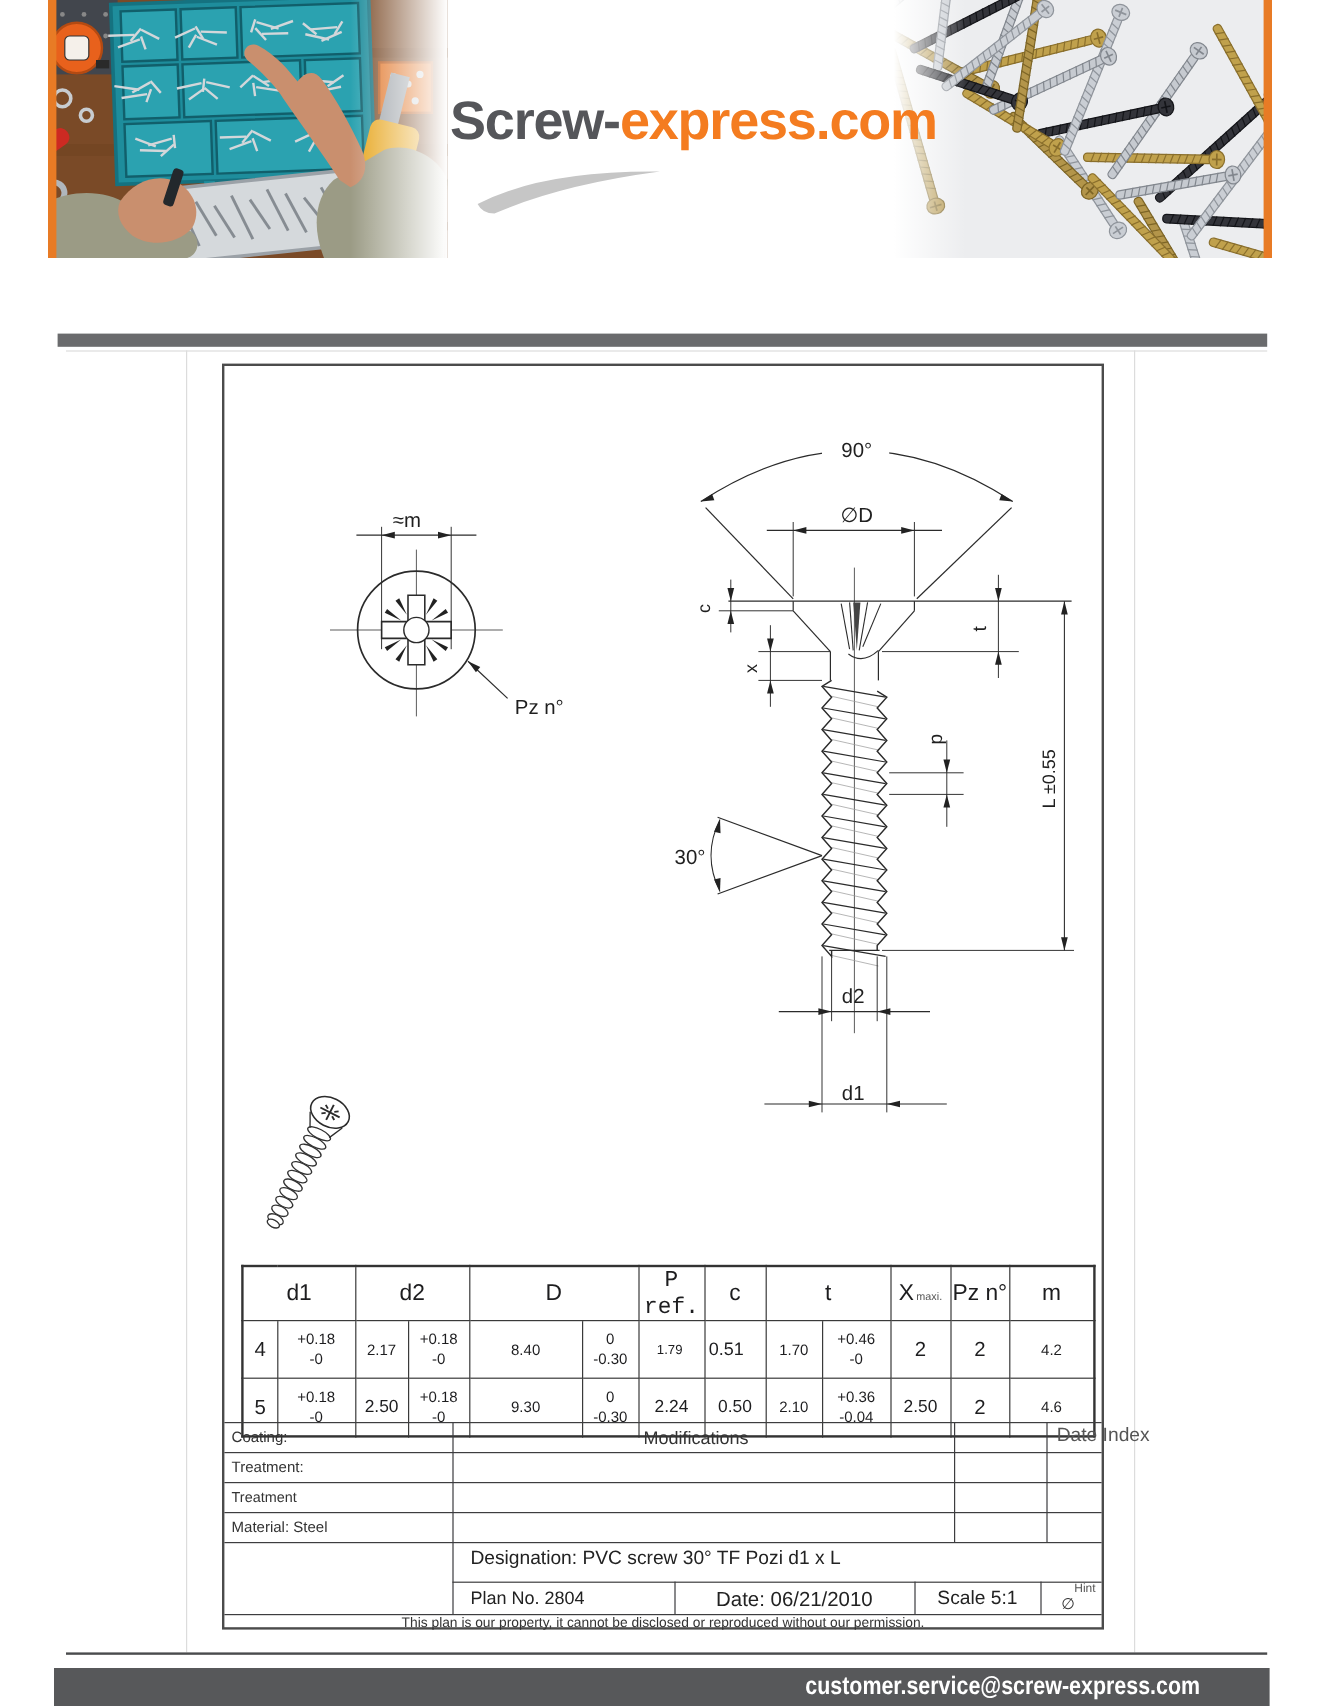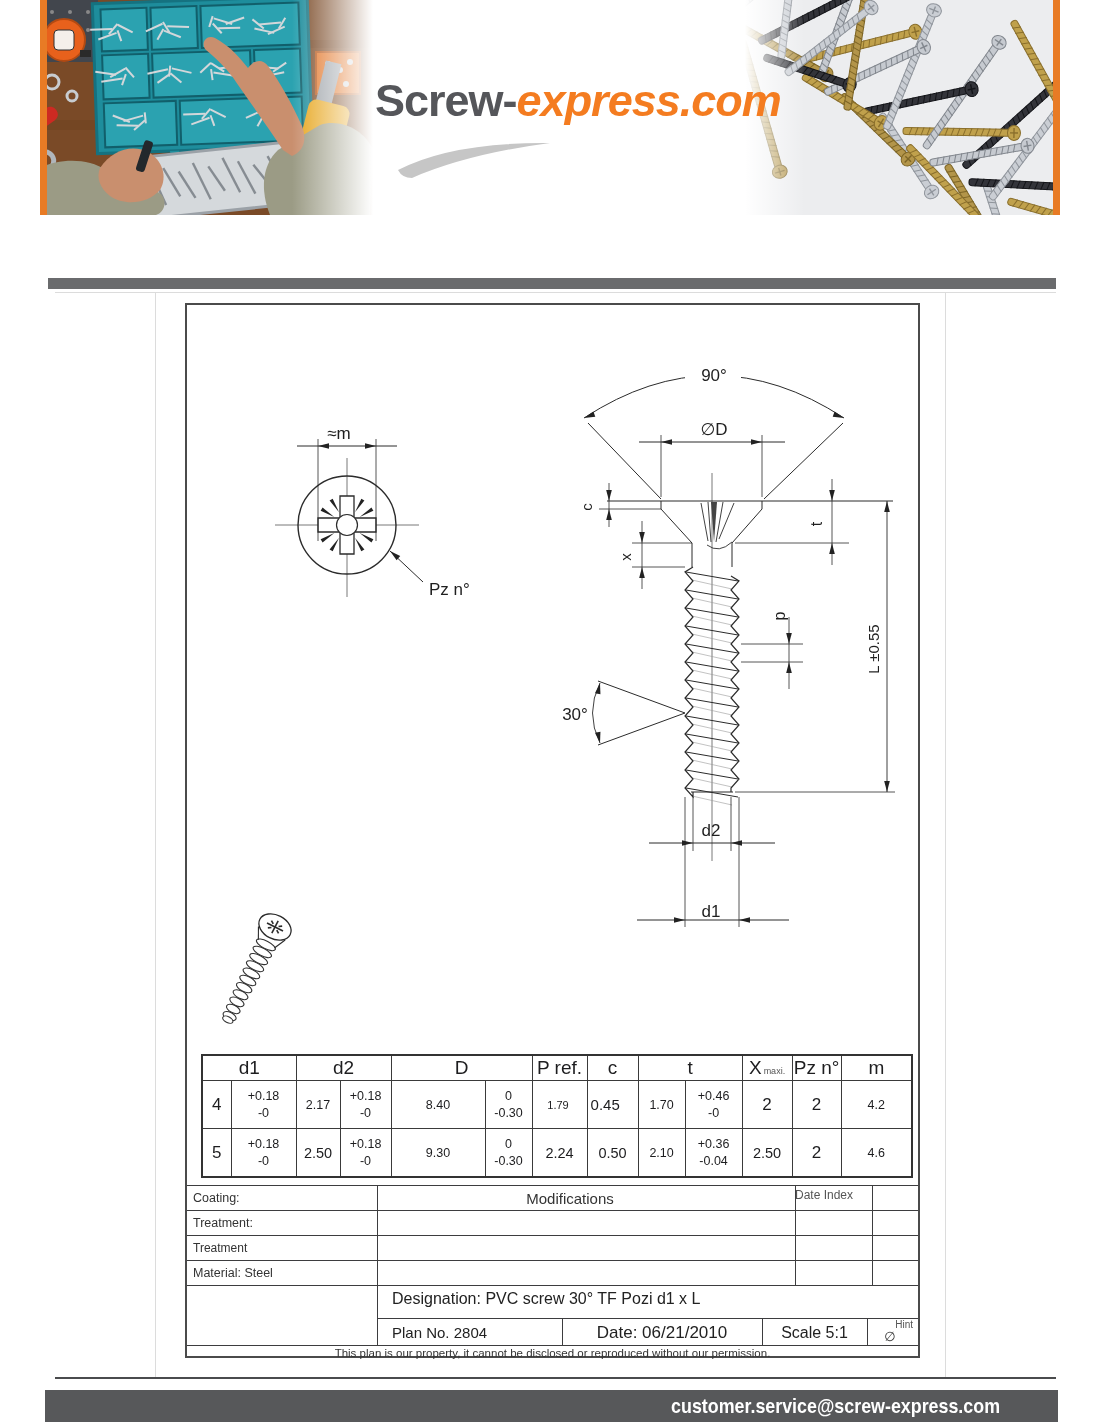--- a/index.html
+++ b/index.html
@@ -6,21 +6,21 @@
   .page{position:relative;width:1100px;height:1422px;background:#fff;overflow:hidden;
         font-family:"Liberation Sans",sans-serif;color:#222;}
 
   
   .photo{position:absolute;top:0;height:215px;overflow:hidden;}
   .photo-left{left:40px;width:333px;}
   .photo-right{left:745px;width:315px;}
   .logo-wrap{position:absolute;left:375px;top:75px;width:380px;text-align:center;}
   .logo-text{font-size:45px;font-weight:700;letter-spacing:-1px;white-space:nowrap;}
   .logo-gray{color:var(--logo_gray);}
-  .logo-orange{color:var(--logo_orange);font-style:italic;}
+  .logo-orange{color:var(--logo_orange);}
   .swoosh{position:absolute;left:392px;top:138px;}
 
   .banner{position:absolute;left:40px;top:215px;width:1020px;height:63px;
           background:var(--banner_orange);display:flex;align-items:center;justify-content:center;}
   .banner-title{color:#fff;font-size:47px;font-weight:800;letter-spacing:1px;
                 transform:scaleX(.80);white-space:nowrap;}
   .gray-strip{position:absolute;left:48px;top:278px;width:1008px;height:11px;background:#6a6b6d;}
 
   
   .guide{position:absolute;background:#dcdcdc;}
@@ -29,21 +29,21 @@
   .frame{position:absolute;left:185px;top:303px;width:735px;height:1055px;
          border:2px solid #4b4b4b;box-sizing:border-box;background:#fff;}
   svg text{font-family:"Liberation Sans",sans-serif;fill:#1f1f1f;}
 
   
   .spec{position:absolute;left:14px;top:749px;border-collapse:collapse;table-layout:fixed;width:710px;}
   .spec th,.spec td{border:1px solid #3a3a3a;text-align:center;padding:0;font-weight:400;color:#1d1d1f;}
   .spec{border:2px solid #333;}
   .spec thead th{height:24px;font-size:19px;}
   .spec td{height:47px;font-size:14.5px;}
-  th.h-small{font-size:13px;}
+  th.h-small{font-size:13px;font-family:Liberation Mono, monospace;}
   th.h-med{font-size:15px;}
   .sub{font-size:9px;color:#555;margin-left:2px;}
   td.big{font-size:17px;}
   td.tol{font-size:12.5px;line-height:1.3;margin-top:36px;}
   td.sm{font-size:12.5px;}
   td.alr{text-align:center;padding-right:3px;font-size:11px;}
   td.all{text-align:left;padding-left:3px;font-size:15px;}
 
   
   .iline{position:absolute;background:#3d3d3f;}
@@ -1123,21 +1123,21 @@
           <td class="tol">
               <div>+0.18</div>
               <div>-0</div>
             </td>
           <td class="sm">8.40</td>
           <td class="tol">
               <div>0</div>
               <div>-0.30</div>
             </td>
           <td class="alr">1.79</td>
-          <td class="all">0.45</td>
+          <td class="all">0.51</td>
           <td class="sm">1.70</td>
           <td class="tol">
               <div>+0.46</div>
               <div>-0</div>
             </td>
           <td class="big">2</td>
           <td class="big">2</td>
           <td class="sm">4.2</td>
         </tr>
         <tr>
@@ -1184,22 +1184,22 @@
       <div class="iline" style="left:608px;top:880px;width:1px;height:100px;"></div>
       <div class="iline" style="left:685px;top:880px;width:1px;height:100px;"></div>
       <div class="iline" style="left:375px;top:1013px;width:1px;height:27px;"></div>
       <div class="iline" style="left:575px;top:1013px;width:1px;height:27px;"></div>
       <div class="iline" style="left:680px;top:1013px;width:1px;height:27px;"></div>
 
       <div class="ilabel" style="left:6px;top:886px;">Coating:</div>
       <div class="ilabel" style="left:6px;top:911px;">Treatment:</div>
       <div class="ilabel" style="left:6px;top:936px;font-size:12px;">Treatment</div>
       <div class="ilabel" style="left:6px;top:961px;">Material: Steel</div>
-      <div class="ilabel center-text" style="left:174px;top:885px;width:418px;font-size:15px;">Modifications</div>
-      <div class="ilabel" style="left:608px;top:883px;width:119px;font-size:12px;color:#555;">Date Index</div>
+      <div class="ilabel center-text" style="left:184px;top:885px;width:418px;font-size:15px;">Modifications</div>
+      <div class="ilabel" style="left:608px;top:883px;width:119px;text-align:right;font-size:16px;color:#555;padding-left:44px;">Date Index</div>
       <div class="ilabel" style="left:205px;top:985px;font-size:16px;color:#222;">Designation: PVC screw 30° TF Pozi d1 x L</div>
       <div class="ilabel" style="left:205px;top:1019px;font-size:15px;color:#222;">Plan No. 2804</div>
       <div class="ilabel center-text" style="left:375px;top:1018px;width:200px;font-size:17px;color:#222;">Date: 06/21/2010</div>
       <div class="ilabel center-text" style="left:575px;top:1019px;width:105px;font-size:16px;color:#222;">Scale 5:1</div>
       <div class="ilabel" style="left:680px;top:1014px;width:46px;text-align:right;font-size:10px;color:#555;">Hint</div>
       <div class="ilabel center-text" style="left:680px;top:1024px;width:46px;font-size:13px;">∅</div>
       <div class="ilabel center-text" style="left:0;top:1042px;width:731px;font-size:11.5px;">This plan is our property, it cannot be disclosed or reproduced without our permission.</div>
     </div>
   </div>
 

